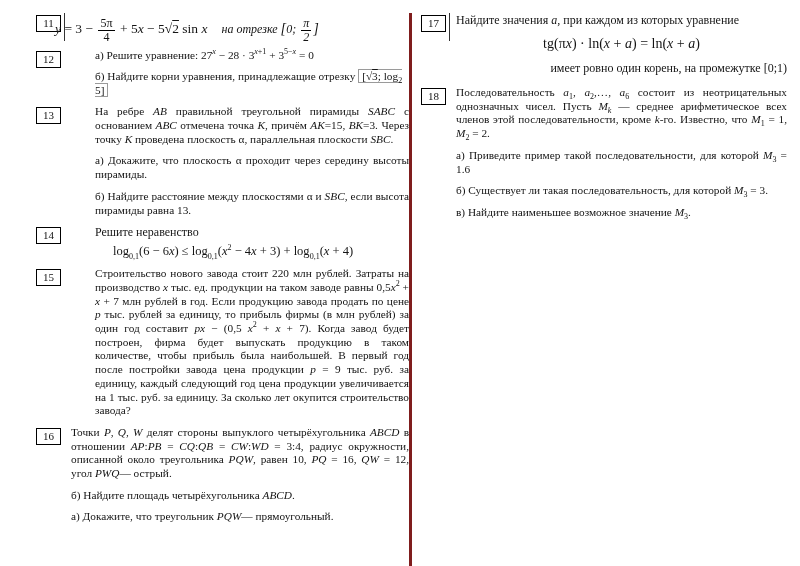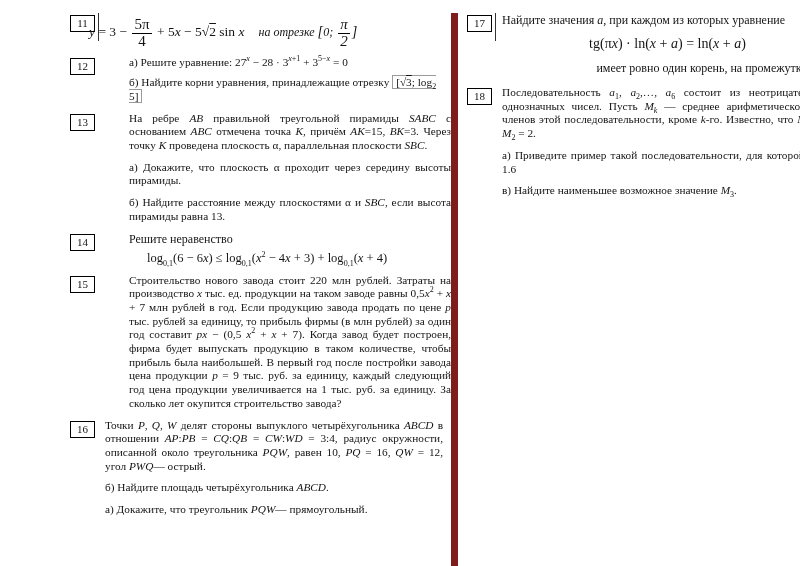--- a/index.html
+++ b/index.html
@@ -4,22 +4,22 @@
 <style>
   * { margin:0; padding:0; box-sizing:border-box; }
   html,body { background:#fff; }
   body {
     width:800px; height:566px; overflow:hidden;
     font-family:"Liberation Serif", serif;
     color:#141414;
   }
   .page { display:flex; width:800px; height:566px; padding-top:13px; }
   .col { position:relative; }
-  .col.left  { width:409px; padding-left:28px;margin-left:42px; }
-  .col.right { width:428px; border-left:7px solid #7f1d1d; padding-left:9px; }
+  .col.left  { width:409px; padding-left:36px; }
+  .col.right { width:428px; border-left:3px solid #7f1d1d; padding-left:9px; }
 
   .problem { display:flex; align-items:flex-start; }
   .numbox {
     width:25px; min-width:25px; height:17px;
     border:1px solid #000;
     font-size:11px; line-height:15px; text-align:center;
     margin-top:2px;
   }
   .content { margin-left:10px; width:338px; position:relative; }
   .col.right .content { width:331px; }
@@ -28,21 +28,21 @@
   .text.nj { text-align:left; }
   .t12 { font-size:12px; line-height:15px; }
 
   sup { font-size:8px; vertical-align:super; line-height:0; }
   sub { font-size:8px; vertical-align:sub; line-height:0; }
 
   .math { font-size:13.5px; }
   .math-line { margin-top:4px; display:flex; align-items:center; }
   .center { justify-content:center; text-align:center; }
 
-  .frac { display:inline-flex; flex-direction:column; vertical-align:middle; text-align:center; font-size:15px; line-height:1.05; margin:0 2px; }
+  .frac { display:inline-flex; flex-direction:column; vertical-align:middle; text-align:center; font-size:12px; line-height:1.05; margin:0 2px; }
   .frac > span:first-child { border-bottom:1px solid #000; padding:0 2px; }
   .ol { text-decoration:overline; }
   .boxed { border:1px solid #9a9a9a; padding:0 3px; }
   .br { font-size:120%; }
 
   .sub-item { margin-top:8px; }
   .vline { position:absolute; left:-7px; top:0; height:28px; border-left:1px solid #333; }
 
   .mb6 { margin-bottom:6px; } .mb8 { margin-bottom:8px;gap:24px; } .mb10 { margin-bottom:10px; }
 </style>
@@ -127,19 +127,20 @@
         </div>
         <p class="text t12" style="margin-top:9px; text-align:right;">имеет ровно один корень, на промежутке [0;1)</p>
       </div>
     </div>
 
     <div class="problem">
       <div class="numbox">18</div>
       <div class="content">
         <p class="text">Последовательность <i>a</i><sub>1</sub>, <i>a</i><sub>2</sub>,…, <i>a</i><sub>6</sub> состоит из неотрицательных однозначных чисел. Пусть <i>M</i><sub><i>k</i></sub> — среднее арифметическое всех членов этой последовательности, кроме <i>k</i>-го. Известно, что <i>M</i><sub>1</sub> = 1, <i>M</i><sub>2</sub> = 2.</p>
         <p class="text sub-item">а) Приведите пример такой последовательности, для которой <i>M</i><sub>3</sub> = 1.6</p>
+        <p class="text sub-item">б) Существует ли такая последовательность, для которой <i>M</i><sub>3</sub> = 3.</p>
         <p class="text sub-item">в) Найдите наименьшее возможное значение <i>M</i><sub>3</sub>.</p>
       </div>
     </div>
 
   </div>
 
 </div>
 
 </body></html>

